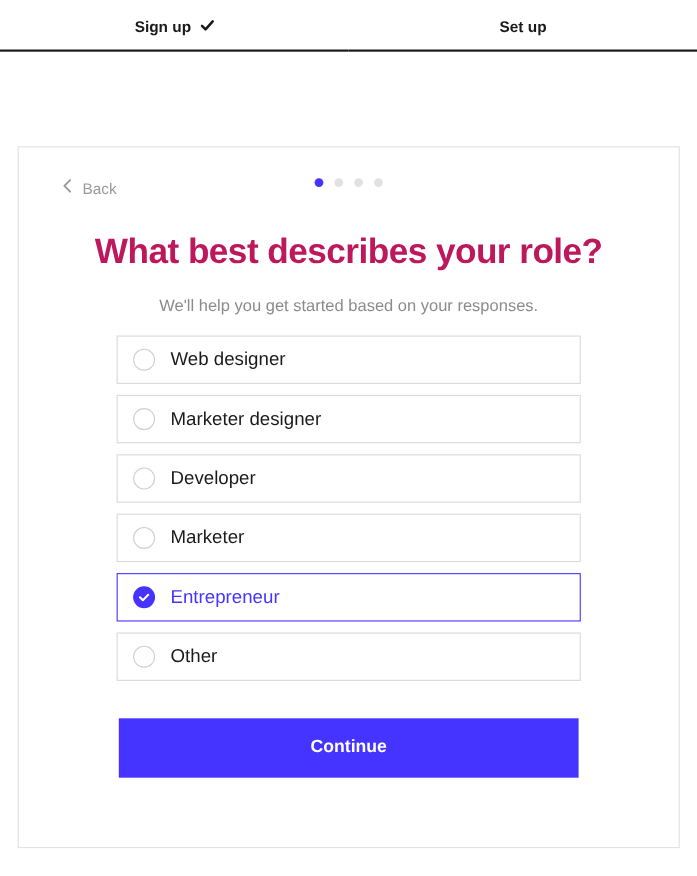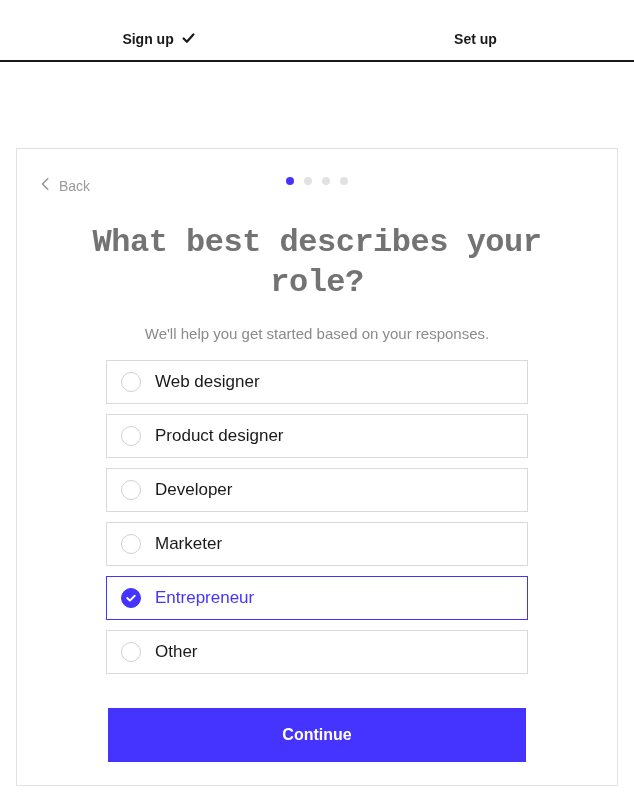--- a/index.html
+++ b/index.html
@@ -14,21 +14,21 @@
       height: 796px;
       overflow: hidden;
     }
     .stepper {
       display: flex;
       width: 100%;
     }
     .step {
       flex: 1;
       text-align: center;
-      padding: 31px 0 12px;
+      padding: 16px 0 12px;
       font-size: 14px;
       font-weight: 700;
       color: #1a1a1a;
       border-bottom: 2px solid #1a1a1a;
     }
     .step.inactive {
       color: #a5a5a5;
       font-weight: 600;
       border-bottom: 2px solid #d9d9d9;
     }
@@ -49,21 +49,21 @@
     }
     .panel-header {
       display: flex;
       align-items: center;
       justify-content: center;
       position: relative;
       margin-bottom: 38px;
     }
     .back-btn {
       position: absolute;
-      left: 2px;
+      left: 18px;
       top: 0;
       display: flex;
       align-items: center;
       gap: 6px;
       font-size: 14px;
       color: #9a9a9a;
       cursor: pointer;
       background: none;
       border: none;
       font-family: inherit;
@@ -82,26 +82,25 @@
       height: 8px;
       border-radius: 50%;
       background: #e2e2e2;
     }
     .dot.active {
       background: #4534ff;
     }
     .heading {
       font-size: 32px;
       font-weight: 800;
-      color: #737373;
+      color: #be185d;
       text-align: center;
       line-height: 1.25;
       margin: 0 40px 22px;
       letter-spacing: -0.5px;
-      font-family: Liberation Mono, monospace;
     }
     .subheading {
       font-size: 15px;
       color: #8b8b8b;
       text-align: center;
       margin-bottom: 18px;
     }
     .options {
       display: flex;
       flex-direction: column;
@@ -202,21 +201,21 @@
   <h1 class="heading">What best describes your role?</h1>
   <p class="subheading">We'll help you get started based on your responses.</p>
 
   <div class="options">
     <div class="option">
       <span class="radio"></span>
       <span class="option-label">Web designer</span>
     </div>
     <div class="option">
       <span class="radio"></span>
-      <span class="option-label">Product designer</span>
+      <span class="option-label">Marketer designer</span>
     </div>
     <div class="option">
       <span class="radio"></span>
       <span class="option-label">Developer</span>
     </div>
     <div class="option">
       <span class="radio"></span>
       <span class="option-label">Marketer</span>
     </div>
     <div class="option selected">

